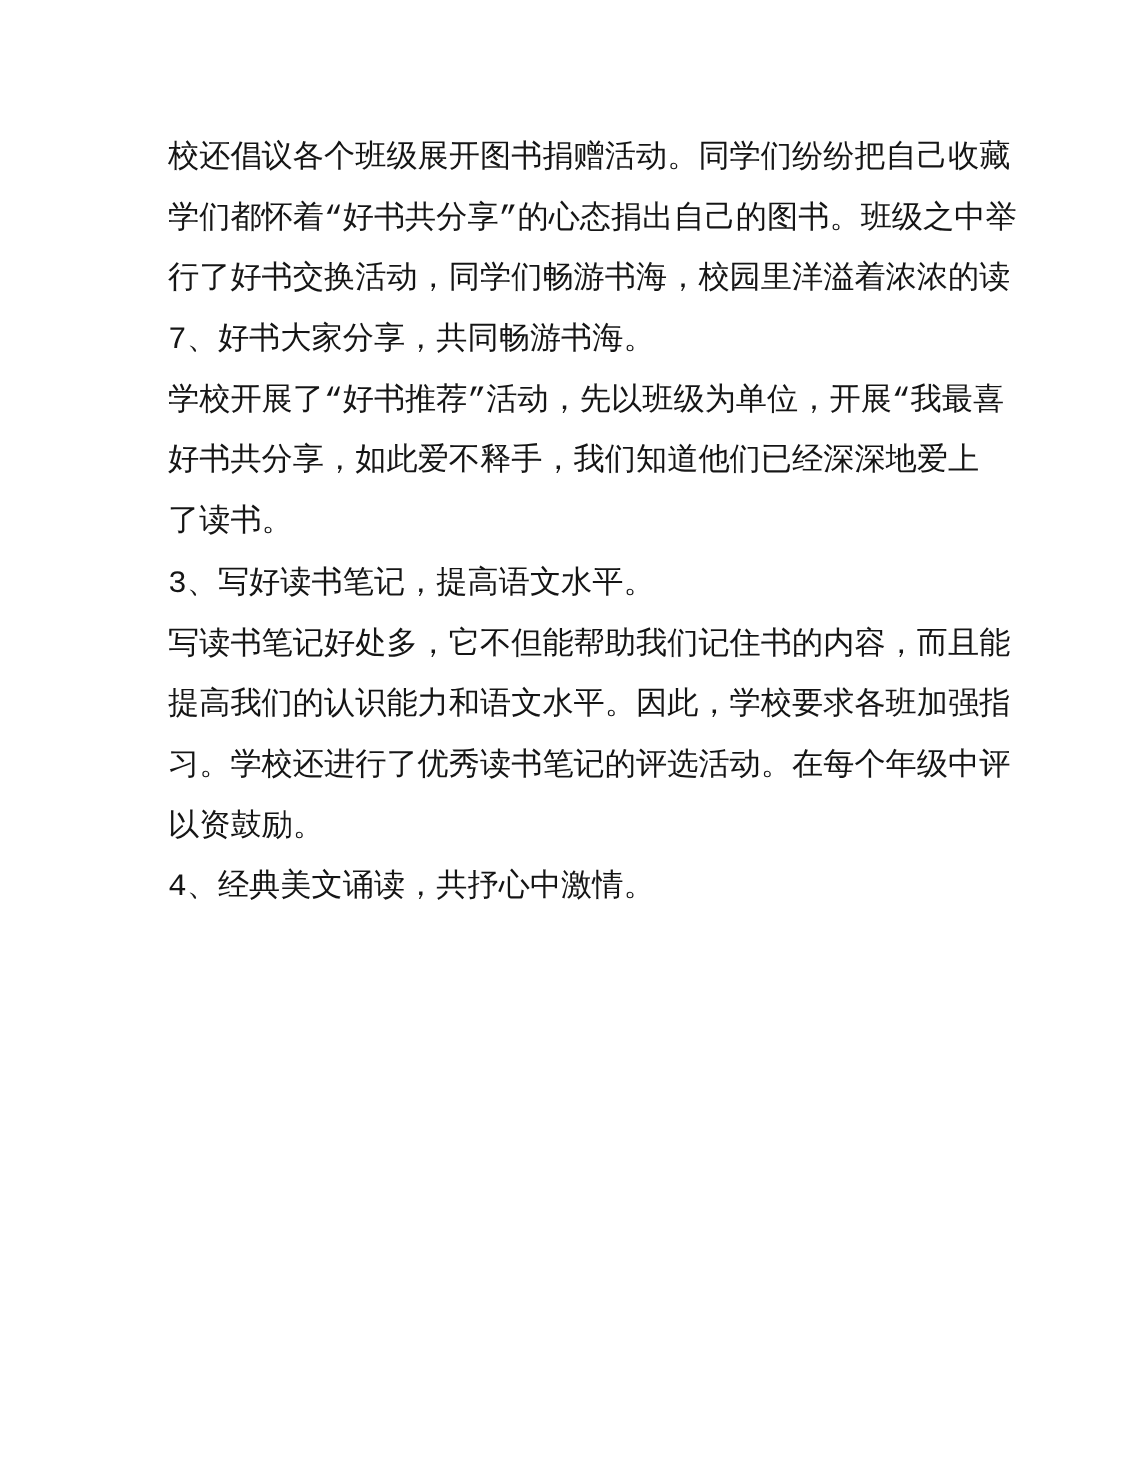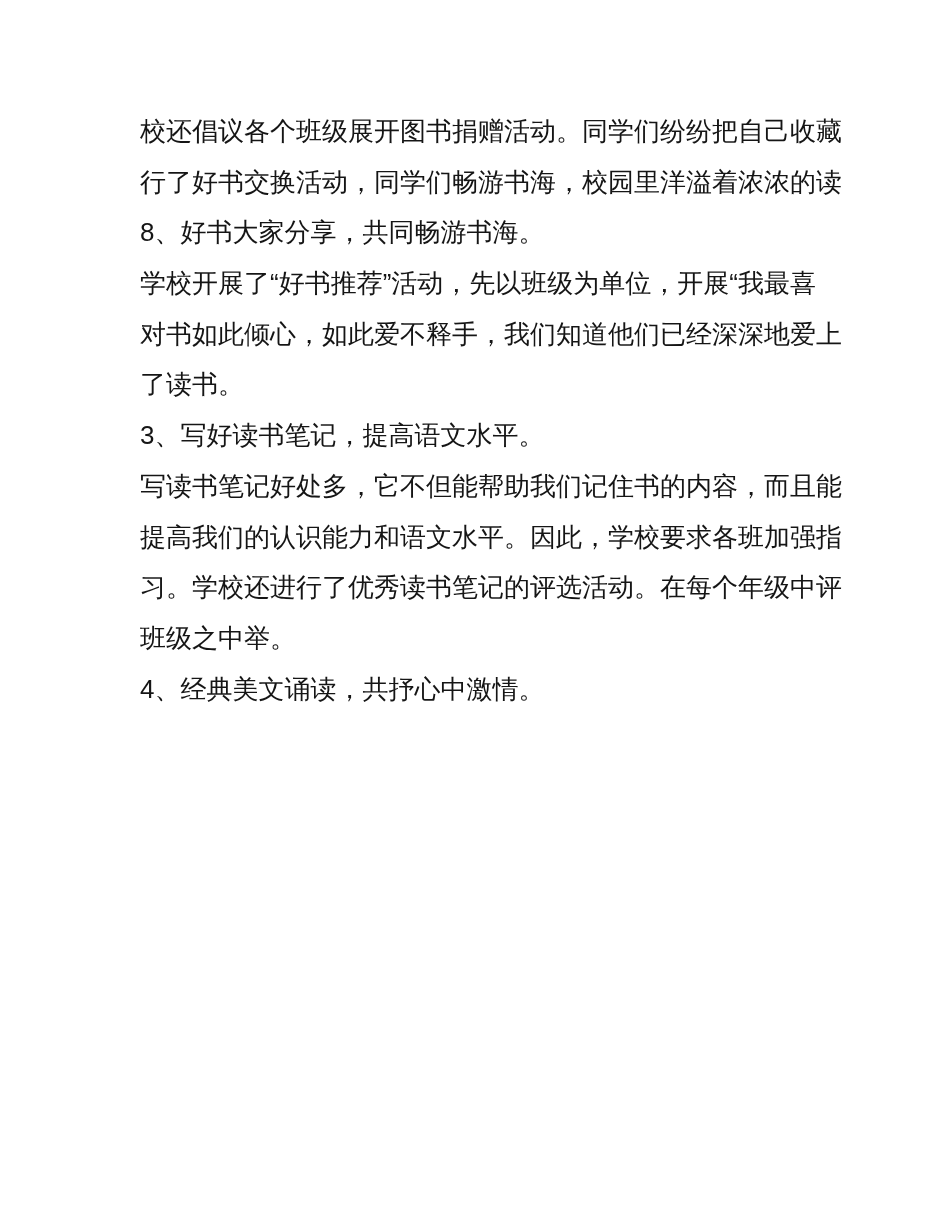--- a/index.html
+++ b/index.html
@@ -12,50 +12,51 @@
     width: 950px;
     height: 1229px;
     background: #ffffff;
     overflow: hidden;
   }
   .textblock {
     position: absolute;
     left: 140px;
     top: 106px;
     width: 700px;
-    font-family: Liberation Sans, sans-serif;
+    font-family: Liberation Mono, monospace;
     font-size: 26px;
     color: #151515;
     text-align: left;
   }
   .line {
     height: 50.7px;
     line-height: 50.7px;
     white-space: nowrap;
     letter-spacing: 0px;
   }
 </style>
 </head>
 <body>
 
 <div class="page">
   <div class="textblock">
 
     <div class="line">校还倡议各个班级展开图书捐赠活动。同学们纷纷把自己收藏</div>
+    <div class="line">学们都怀着“好书共分享”的心态捐出自己的图书。班级之中举</div>
     <div class="line">行了好书交换活动，同学们畅游书海，校园里洋溢着浓浓的读</div>
 
-    <div class="line">8、好书大家分享，共同畅游书海。</div>
+    <div class="line">7、好书大家分享，共同畅游书海。</div>
 
     <div class="line">学校开展了“好书推荐”活动，先以班级为单位，开展“我最喜</div>
-    <div class="line">对书如此倾心，如此爱不释手，我们知道他们已经深深地爱上</div>
+    <div class="line">好书共分享，如此爱不释手，我们知道他们已经深深地爱上</div>
     <div class="line">了读书。</div>
 
     <div class="line">3、写好读书笔记，提高语文水平。</div>
 
     <div class="line">写读书笔记好处多，它不但能帮助我们记住书的内容，而且能</div>
     <div class="line">提高我们的认识能力和语文水平。因此，学校要求各班加强指</div>
     <div class="line">习。学校还进行了优秀读书笔记的评选活动。在每个年级中评</div>
-    <div class="line">班级之中举。</div>
+    <div class="line">以资鼓励。</div>
 
     <div class="line">4、经典美文诵读，共抒心中激情。</div>
 
   </div>
 </div>
 
 </body></html>

